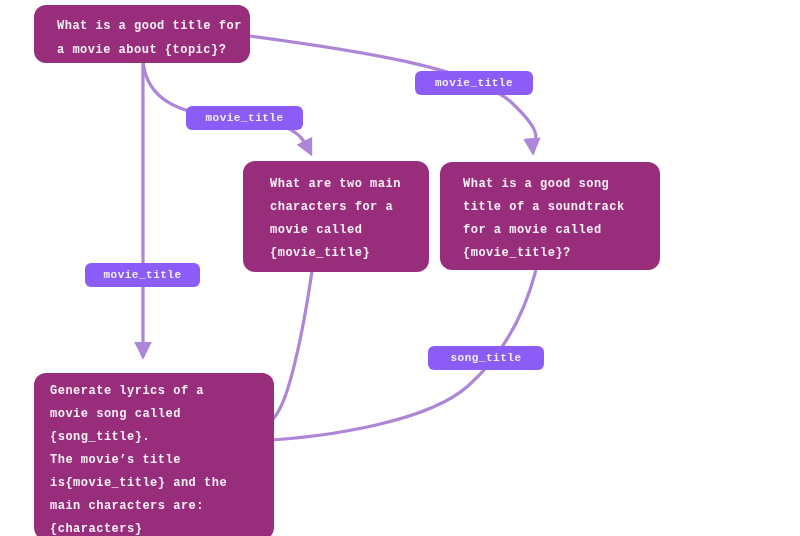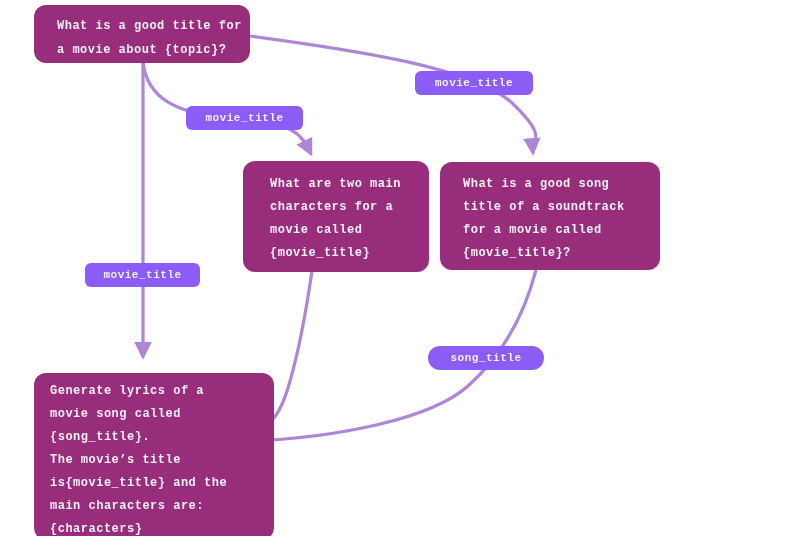--- a/index.html
+++ b/index.html
@@ -52,21 +52,21 @@
   
   #node-movie  { left: 34px;  top: 5px;   width: 216px; height: 58px;  padding: 9px 6px 0 23px; line-height: 24px; }
   #node-chars  { left: 219px; top: 161px; width: 186px; height: 111px; padding: 12px 6px 0 27px; margin-left: 24px; }
   #node-song   { left: 440px; top: 162px; width: 220px; height: 108px; padding: 11px 6px 0 23px; }
   #node-lyrics { left: 34px;  top: 373px; width: 240px; height: 167px; padding: 7px 6px 8px 16px; }
   
   #elabel-mid    { left: 186px; top: 106px; width: 117px; height: 24px; }
   #elabel-right  { left: 415px; top: 71px;  width: 118px; height: 24px; }
   #elabel-left   { left: 85px;  top: 263px; width: 115px; height: 24px; }
   #elabel-chars  { left: 254px; top: 346px; width: 111px; height: 24px; }
-  #elabel-songt  { left: 428px; top: 346px; width: 116px; height: 24px; border-radius: 12px; }
+  #elabel-songt  { left: 428px; top: 346px; width: 116px; height: 24px; }
 </style>
 </head>
 <body>
 
 <div class="canvas">
 
   <svg class="edges" viewBox="0 0 800 536" xmlns="http://www.w3.org/2000/svg">
     <defs>
       <marker id="ah" viewBox="0 0 10 10" refX="8.5" refY="5" markerWidth="5.5" markerHeight="5.5" orient="auto">
         <path d="M0,0 L10,5 L0,10 z" fill="#AD86D7"></path>

